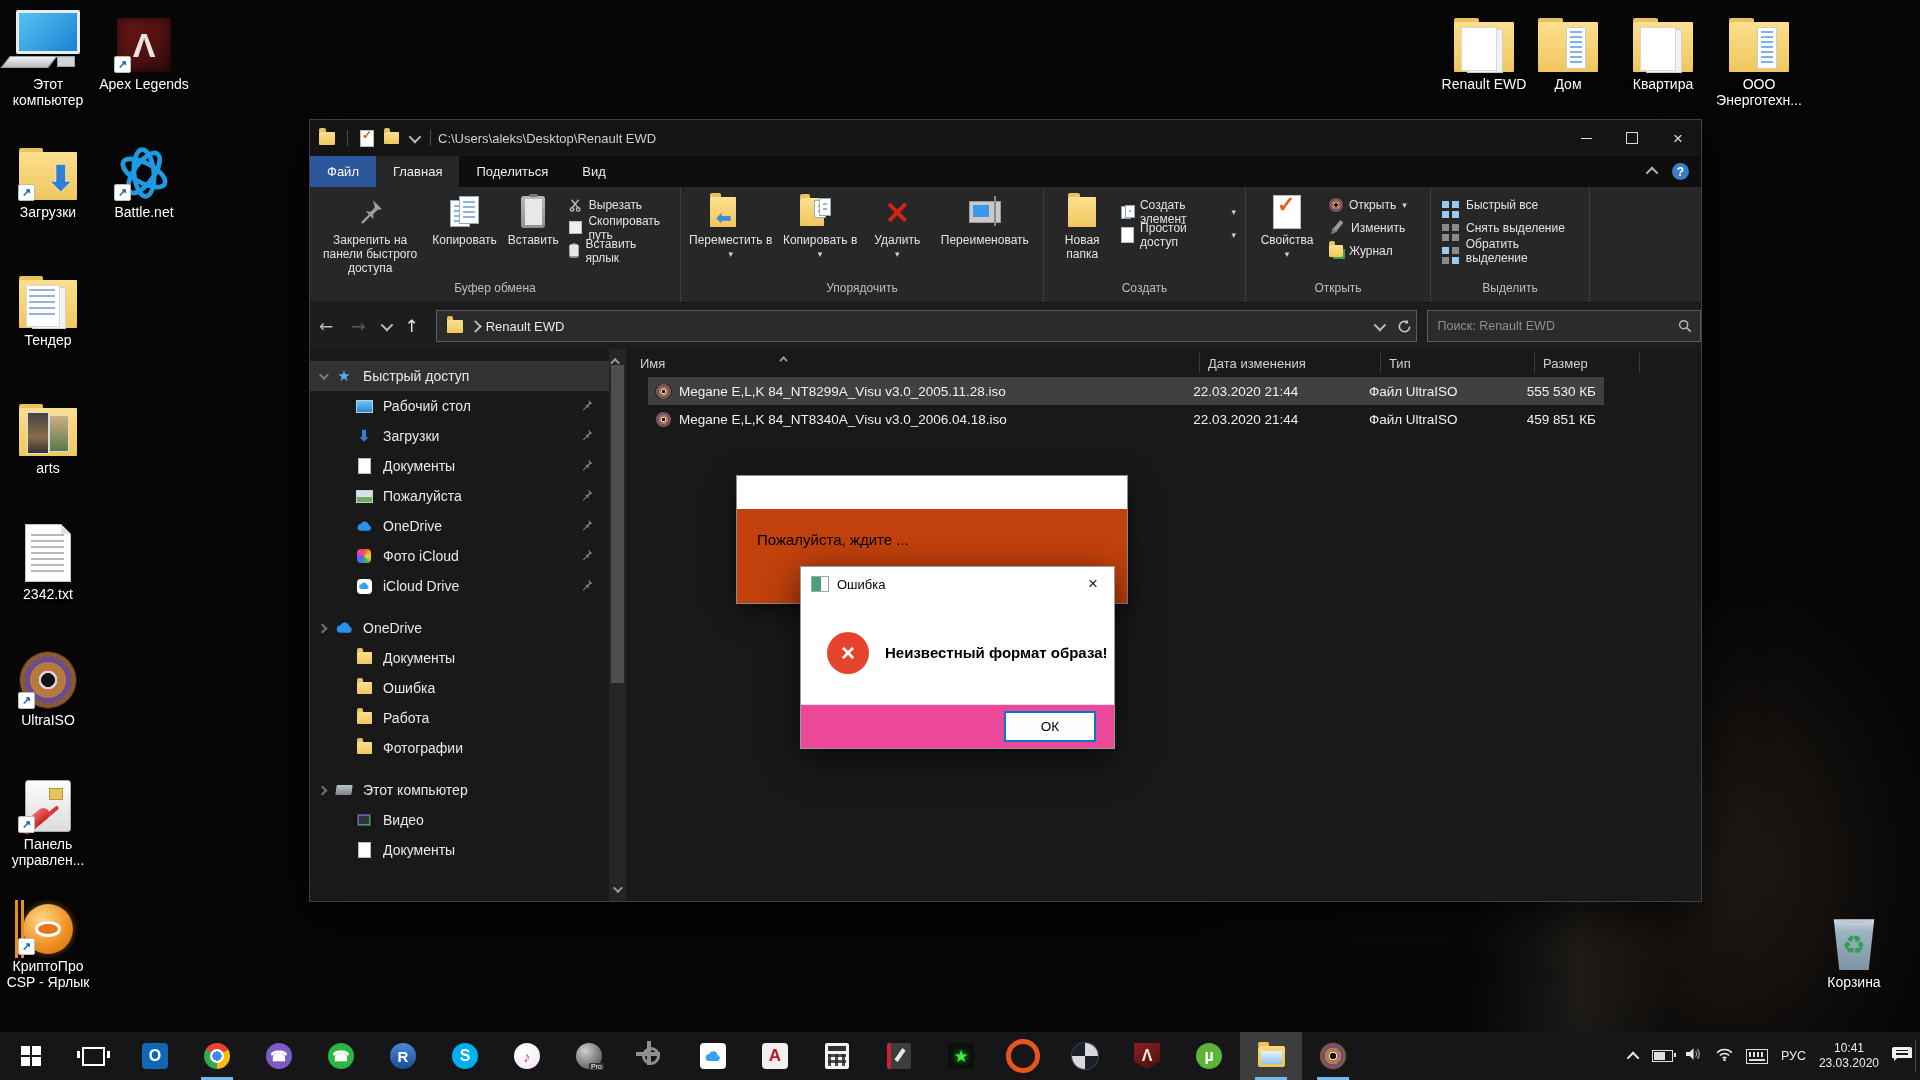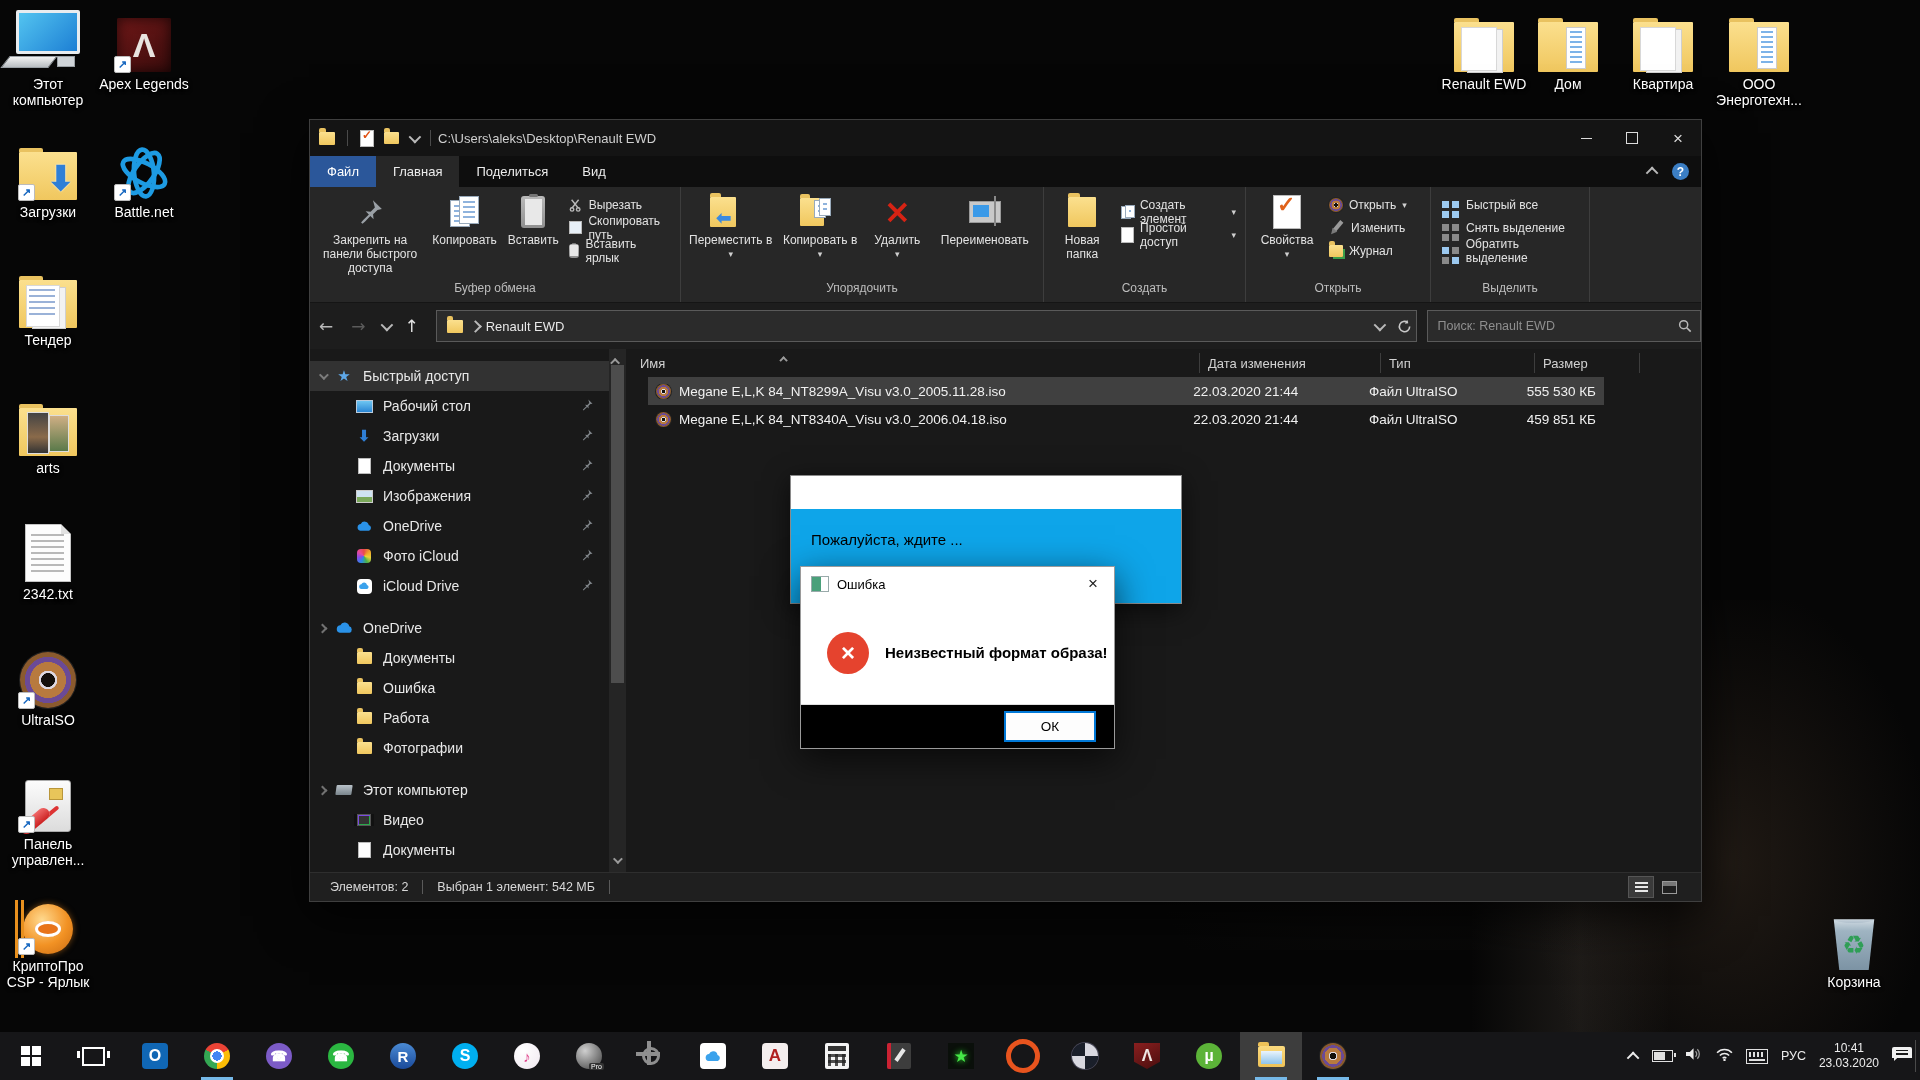--- a/index.html
+++ b/index.html
@@ -164,35 +164,35 @@
   .statusbar{height:28px;background:#1f1f1f;border-top:1px solid #2e2e2e;display:flex;align-items:center;
              font-size:12.5px;color:#d8d8d8;flex:none;padding:0 20px}
   .sdiv{width:1px;height:14px;background:#5a5a5a;margin:0 14px}
   .viewbtns{margin-left:auto;display:flex;gap:4px}
   .vbtn{width:24px;height:20px;display:flex;align-items:center;justify-content:center}
   .vbtn.sel{background:#3a3a3a;outline:1px solid #555}
   .vlines{width:13px;height:11px;background:repeating-linear-gradient(#e8e8e8 0 2px,transparent 2px 4px)}
   .vthumb{width:13px;height:11px;border:1px solid #9a9a9a;background:linear-gradient(#777 0 4px,transparent 4px)}
 
   
-  .dlg-wait{position:absolute;left:790px;top:475px;width:390px;height:127px;background:#0ea5e9;border:1px solid #8a8a8a;
+  .dlg-wait{position:absolute;left:736px;top:475px;width:390px;height:127px;background:#c2410c;border:1px solid #8a8a8a;
             box-shadow:0 6px 24px rgba(0,0,0,.6);z-index:50}
   .dlg-wait .wt{height:33px;background:#fff}
   .dlg-wait .msg{padding:22px 0 0 20px;color:#000;font-size:15px}
   .dlg-err{position:absolute;left:800px;top:566px;width:313px;height:181px;background:#fff;border:1px solid #9a9a9a;
            box-shadow:0 10px 34px rgba(0,0,0,.65);z-index:60;display:flex;flex-direction:column}
   .dlg-err .tbar{height:34px;background:#fff;display:flex;align-items:center;padding-left:10px;color:#000;font-size:13px}
   .imgic{width:16px;height:14px;border:1px solid #9aa;background:linear-gradient(90deg,#4aa07a 0 55%,#fff 55%);margin-right:8px}
   .dlg-err .xbtn{margin-left:auto;width:42px;height:34px;display:flex;align-items:center;justify-content:center;
            color:#222;font-size:17px}
   .dlg-err .body{flex:1;display:flex;align-items:center;padding-left:26px;gap:16px}
   .errcircle{width:42px;height:42px;border-radius:50%;background:#e5432e;display:flex;align-items:center;justify-content:center;
            color:#fff;font-size:24px;font-weight:bold;flex:none}
   .dlg-err .emsg{color:#000;font-size:15px;font-weight:700;font-family:"Liberation Sans",sans-serif}
-  .dlg-err .foot{height:43px;background:#000000;border-top:1px solid #dfdfdf;display:flex;align-items:center;justify-content:flex-end;padding-right:18px}
+  .dlg-err .foot{height:43px;background:#ec4899;border-top:1px solid #dfdfdf;display:flex;align-items:center;justify-content:flex-end;padding-right:18px}
   .okbtn{width:88px;height:27px;background:#fdfdfd;border:2px solid #0078d7;color:#000;font-size:13.5px;
          display:flex;align-items:center;justify-content:center}
 
   
   .taskbar{position:absolute;left:0;bottom:0;width:1920px;height:48px;background:rgba(23,23,25,.97);z-index:100;display:flex;align-items:center}
   .tb{width:62px;height:48px;display:flex;align-items:center;justify-content:center;position:relative;flex:none}
   .tb.active::after{content:"";position:absolute;left:15px;right:15px;bottom:0;height:3px;background:#76b9e8}
   .tb.focused{background:#3d3d3d}
   .startic{width:21px;height:21px;display:grid;grid-template-columns:9px 9px;grid-template-rows:9px 9px;gap:2px}
   .startic span{background:#fff}
@@ -634,21 +634,21 @@
         <span>Документы</span>
         <span class="pinr"><svg width="12" height="12" viewBox="0 0 16 16">
               <path fill="#9aa0a6" d="M9.8.7l5.5 5.5-2.7.5-2.7 2.7.3 3.1-2-2-3.2 3.3-1.6 1.5-.9-.9 1.5-1.6 3.3-3.2-2-2 3.1.3L11 5.2z"></path>
             </svg></span>
       </div>
       <div class="srow-item child">
         <span class="exp"></span>
         <span class="sic">
             <span style="width:15px;height:11px;display:inline-block;border:1px solid #ccc;background:linear-gradient(#cfe3f2 55%,#7aa85a 55%)"></span>
           </span>
-        <span>Изображения</span>
+        <span>Пожалуйста</span>
         <span class="pinr"><svg width="12" height="12" viewBox="0 0 16 16">
               <path fill="#9aa0a6" d="M9.8.7l5.5 5.5-2.7.5-2.7 2.7.3 3.1-2-2-3.2 3.3-1.6 1.5-.9-.9 1.5-1.6 3.3-3.2-2-2 3.1.3L11 5.2z"></path>
             </svg></span>
       </div>
       <div class="srow-item child">
         <span class="exp"></span>
         <span class="sic">
             <svg width="17" height="11" viewBox="0 0 20 12">
               <path d="M5 11a4 4 0 0 1 .6-7.9A5 5 0 0 1 15 4.2 3.6 3.6 0 0 1 15.4 11z" fill="#2a92e8"></path>
             </svg>
@@ -784,34 +784,20 @@
             <span class="disc" style="width:15px;height:15px;flex:none"></span>
             <span>Megane E,L,K 84_NT8340A_Visu v3.0_2006.04.18.iso</span>
           </div>
         <div class="fc-date">22.03.2020 21:44</div>
         <div class="fc-type">Файл UltraISO</div>
         <div class="fc-size">459 851 КБ</div>
       </div>
     </div>
   </div>
 
-  <div class="statusbar">
-    <span>Элементов: 2</span>
-    <span class="sdiv"></span>
-    <span>Выбран 1 элемент: 542 МБ</span>
-    <span class="sdiv"></span>
-    <div class="viewbtns">
-      <div class="vbtn sel">
-          <span class="vlines"></span>
-        </div>
-      <div class="vbtn">
-          <span class="vthumb"></span>
-        </div>
-    </div>
-  </div>
 </div>
 
 <div class="dlg-wait">
   <div class="wt"></div>
   <div class="msg">Пожалуйста, ждите ...</div>
 </div>
 
 <div class="dlg-err">
   <div class="tbar">
     <span class="imgic"></span>

